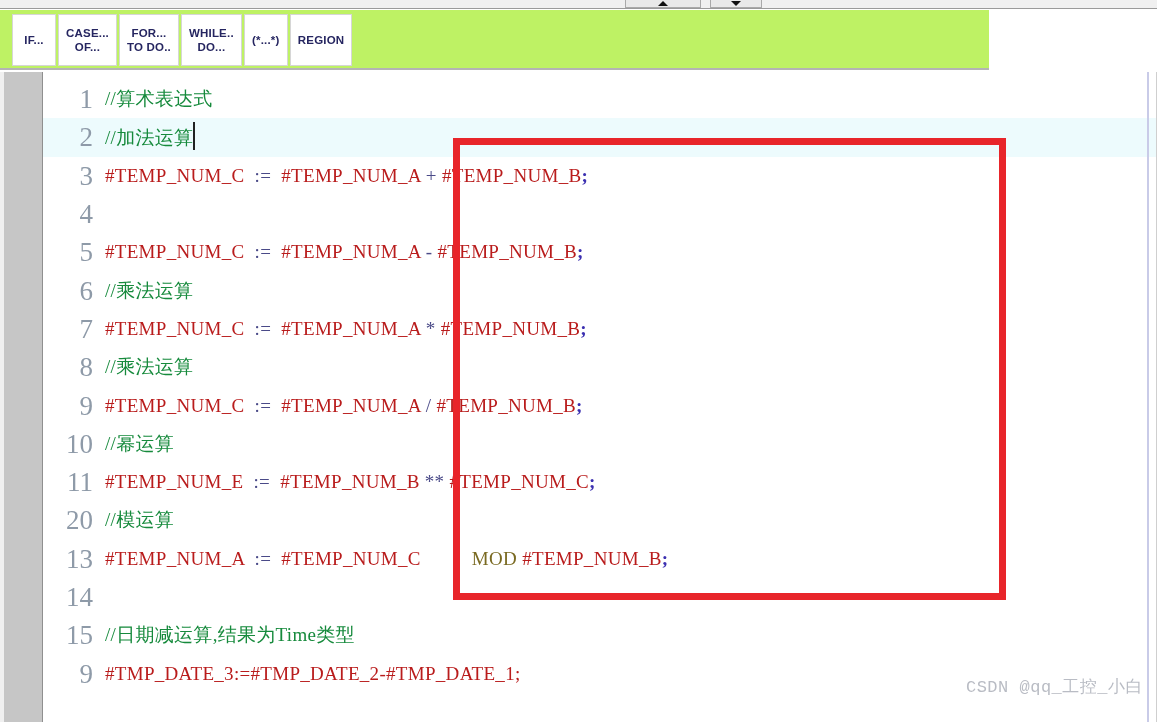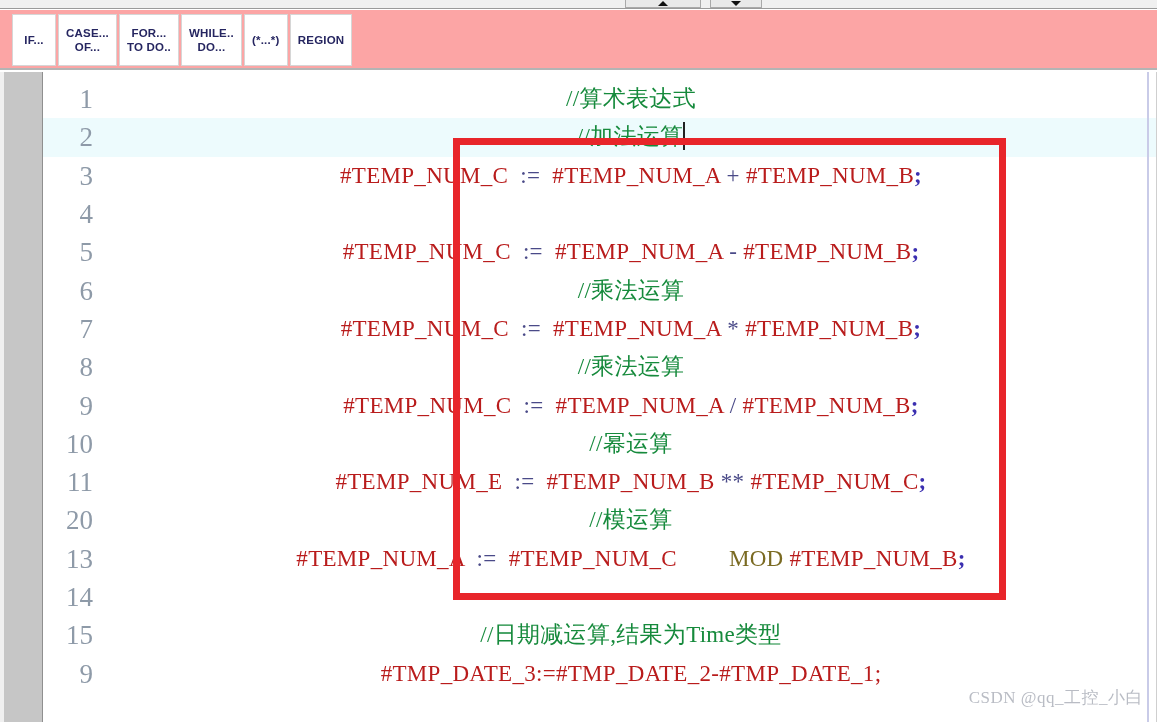--- a/index.html
+++ b/index.html
@@ -41,22 +41,22 @@
     border-left: 5px solid transparent;
     border-right: 5px solid transparent;
   }
   .tri-up { border-bottom: 5px solid #111; }
   .tri-down { border-top: 5px solid #111; }
 
   
   .toolbar {
     position: absolute;
     left: 0; top: 10px;
-    width: 1157px; height: 60px;
-    background: #fca5a5;
+    width: 989px; height: 60px;
+    background: #bef264;
     border-bottom: 2px solid #b4b4b4;
     box-sizing: border-box;
     display: flex;
     align-items: flex-start;
     padding: 4px 0 0 12px;
   }
   .tb-btn {
     background: #ffffff;
     border: 1px solid #d6d6d6;
     box-sizing: border-box;
@@ -125,24 +125,23 @@
     text-align: right;
     padding-right: 12px;
     box-sizing: border-box;
     color: #8e9aa8;
     font-family: "Liberation Serif", "DejaVu Serif", serif;
     font-size: 27px;
     line-height: 30px;
   }
   .ltext {
     flex: 1 1 auto;
-    font-size: 23px;
+    font-size: 19px;
     line-height: 30px;
     letter-spacing: 0.3px;
-    text-align: center;
   }
 
   
   .cmt   { color: #168a3c; font-family: "Liberation Serif","DejaVu Serif",serif; }
   .var   { color: #b91c1c; }
   .op    { color: #4a4a88; }
   .kw    { color: #7a6a22; margin-left: 46px; }
   .semi  { color: #3b2fb0; font-weight: bold; }
 
   
@@ -177,24 +176,24 @@
     position: absolute;
     right: 0; top: 0;
     width: 1px; height: 650px;
     background: #cfcfcf;
   }
 
   
   .watermark {
     position: absolute;
     right: 14px;
-    bottom: 13px;
+    bottom: 24px;
     color: #b9bcc4;
     font-size: 17px;
-    font-family: Liberation Serif, serif;
+    font-family: Liberation Mono, monospace;
     letter-spacing: 0.5px;
     user-select: none;
   }
 </style>
 </head>
 <body>
 
 <div class="top-strip">
   <div class="mini-btn" style="left:625px; width:76px;">
     <span class="tri tri-up"></span>

